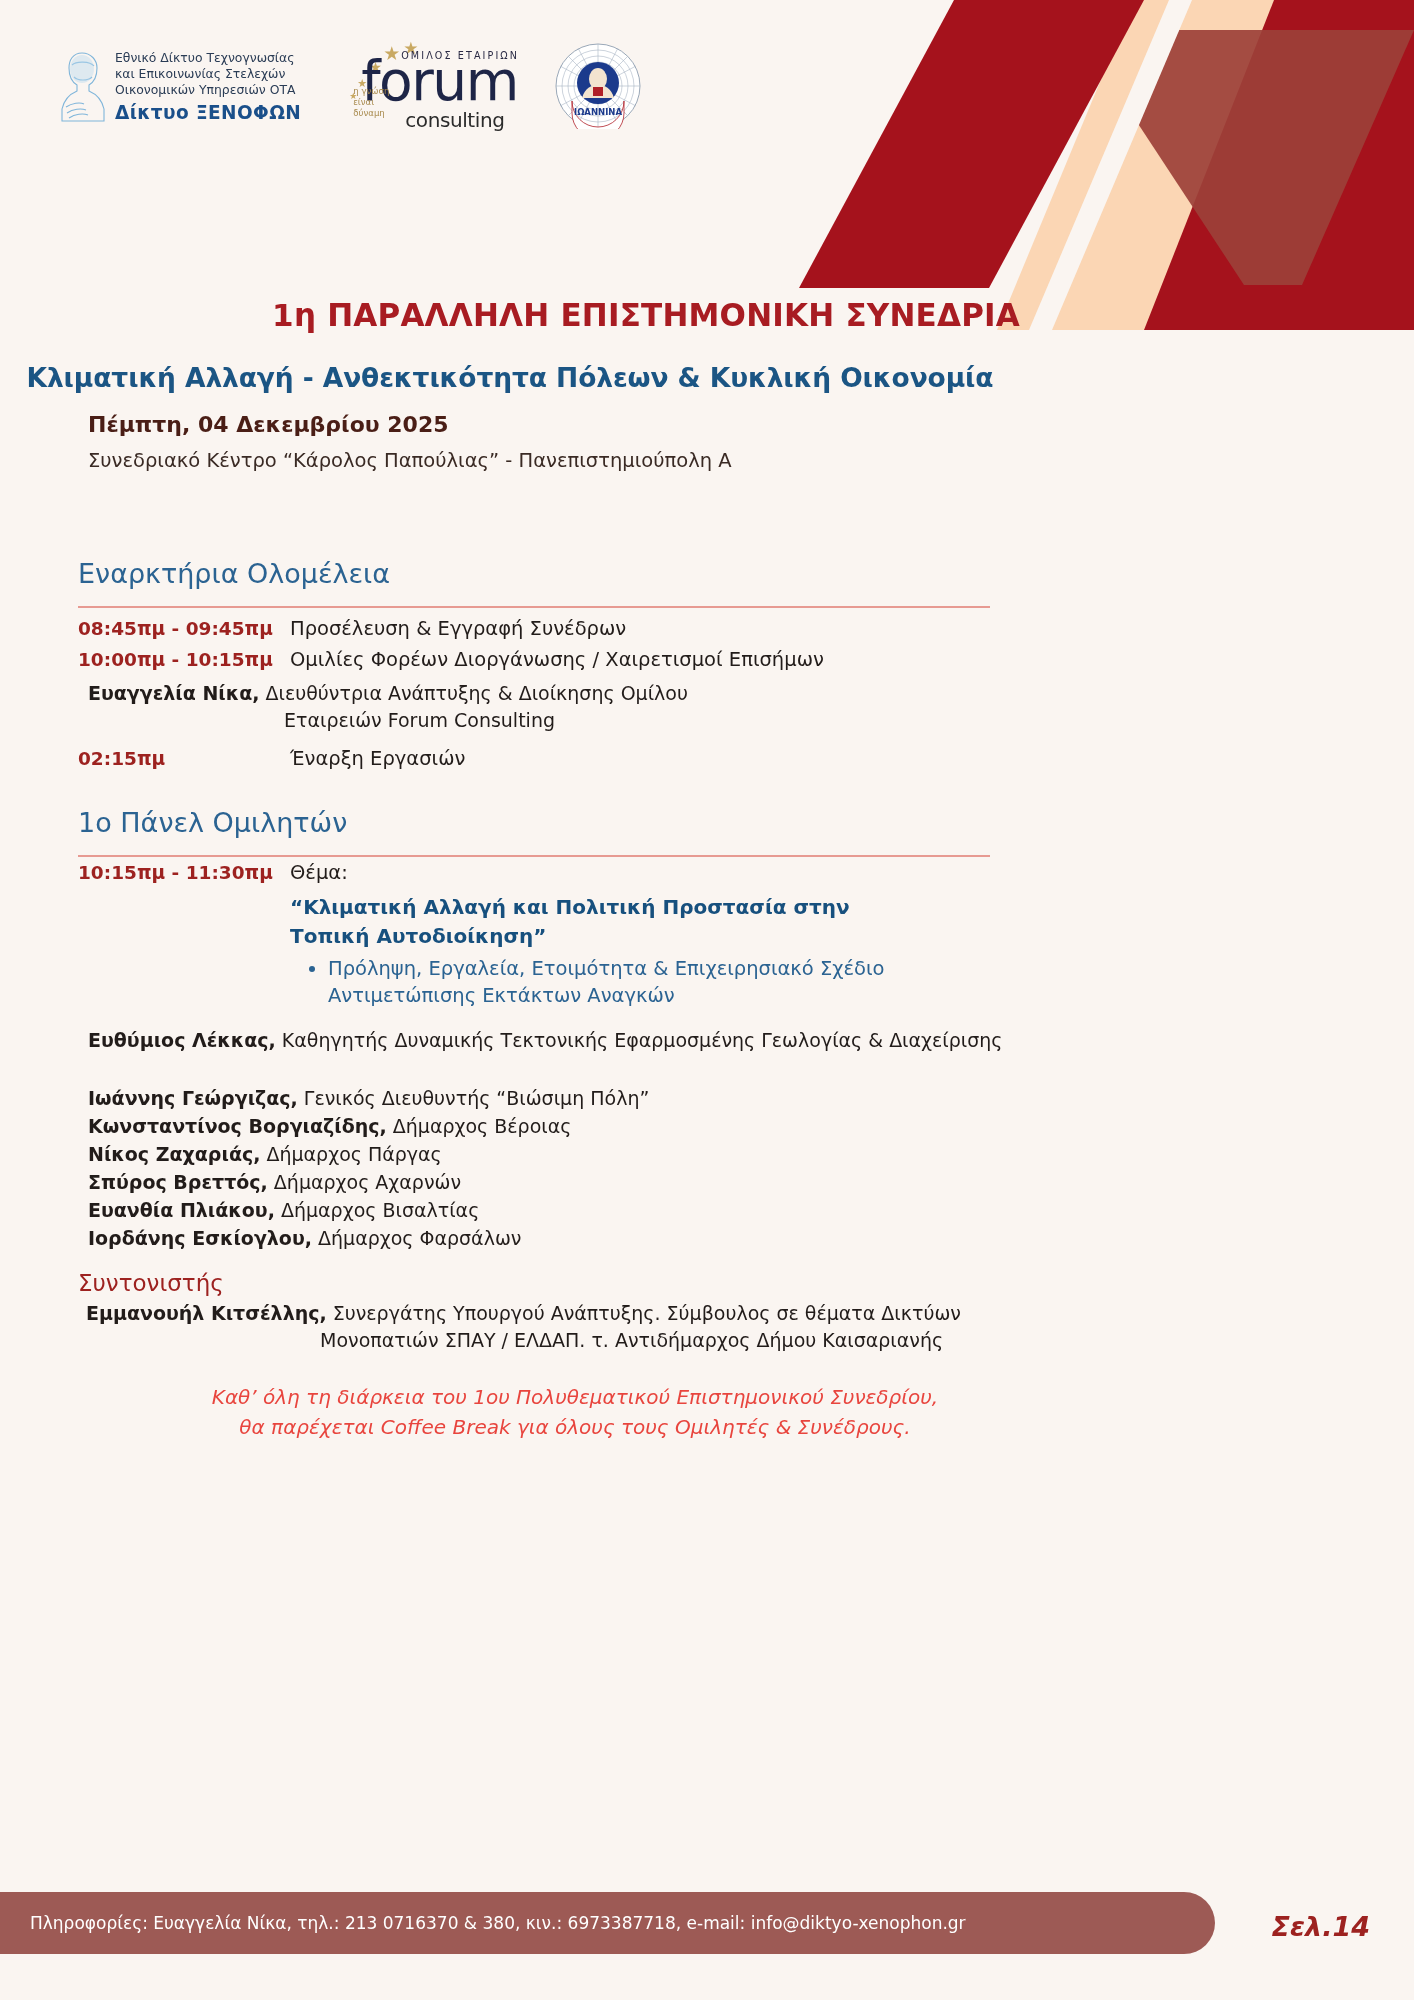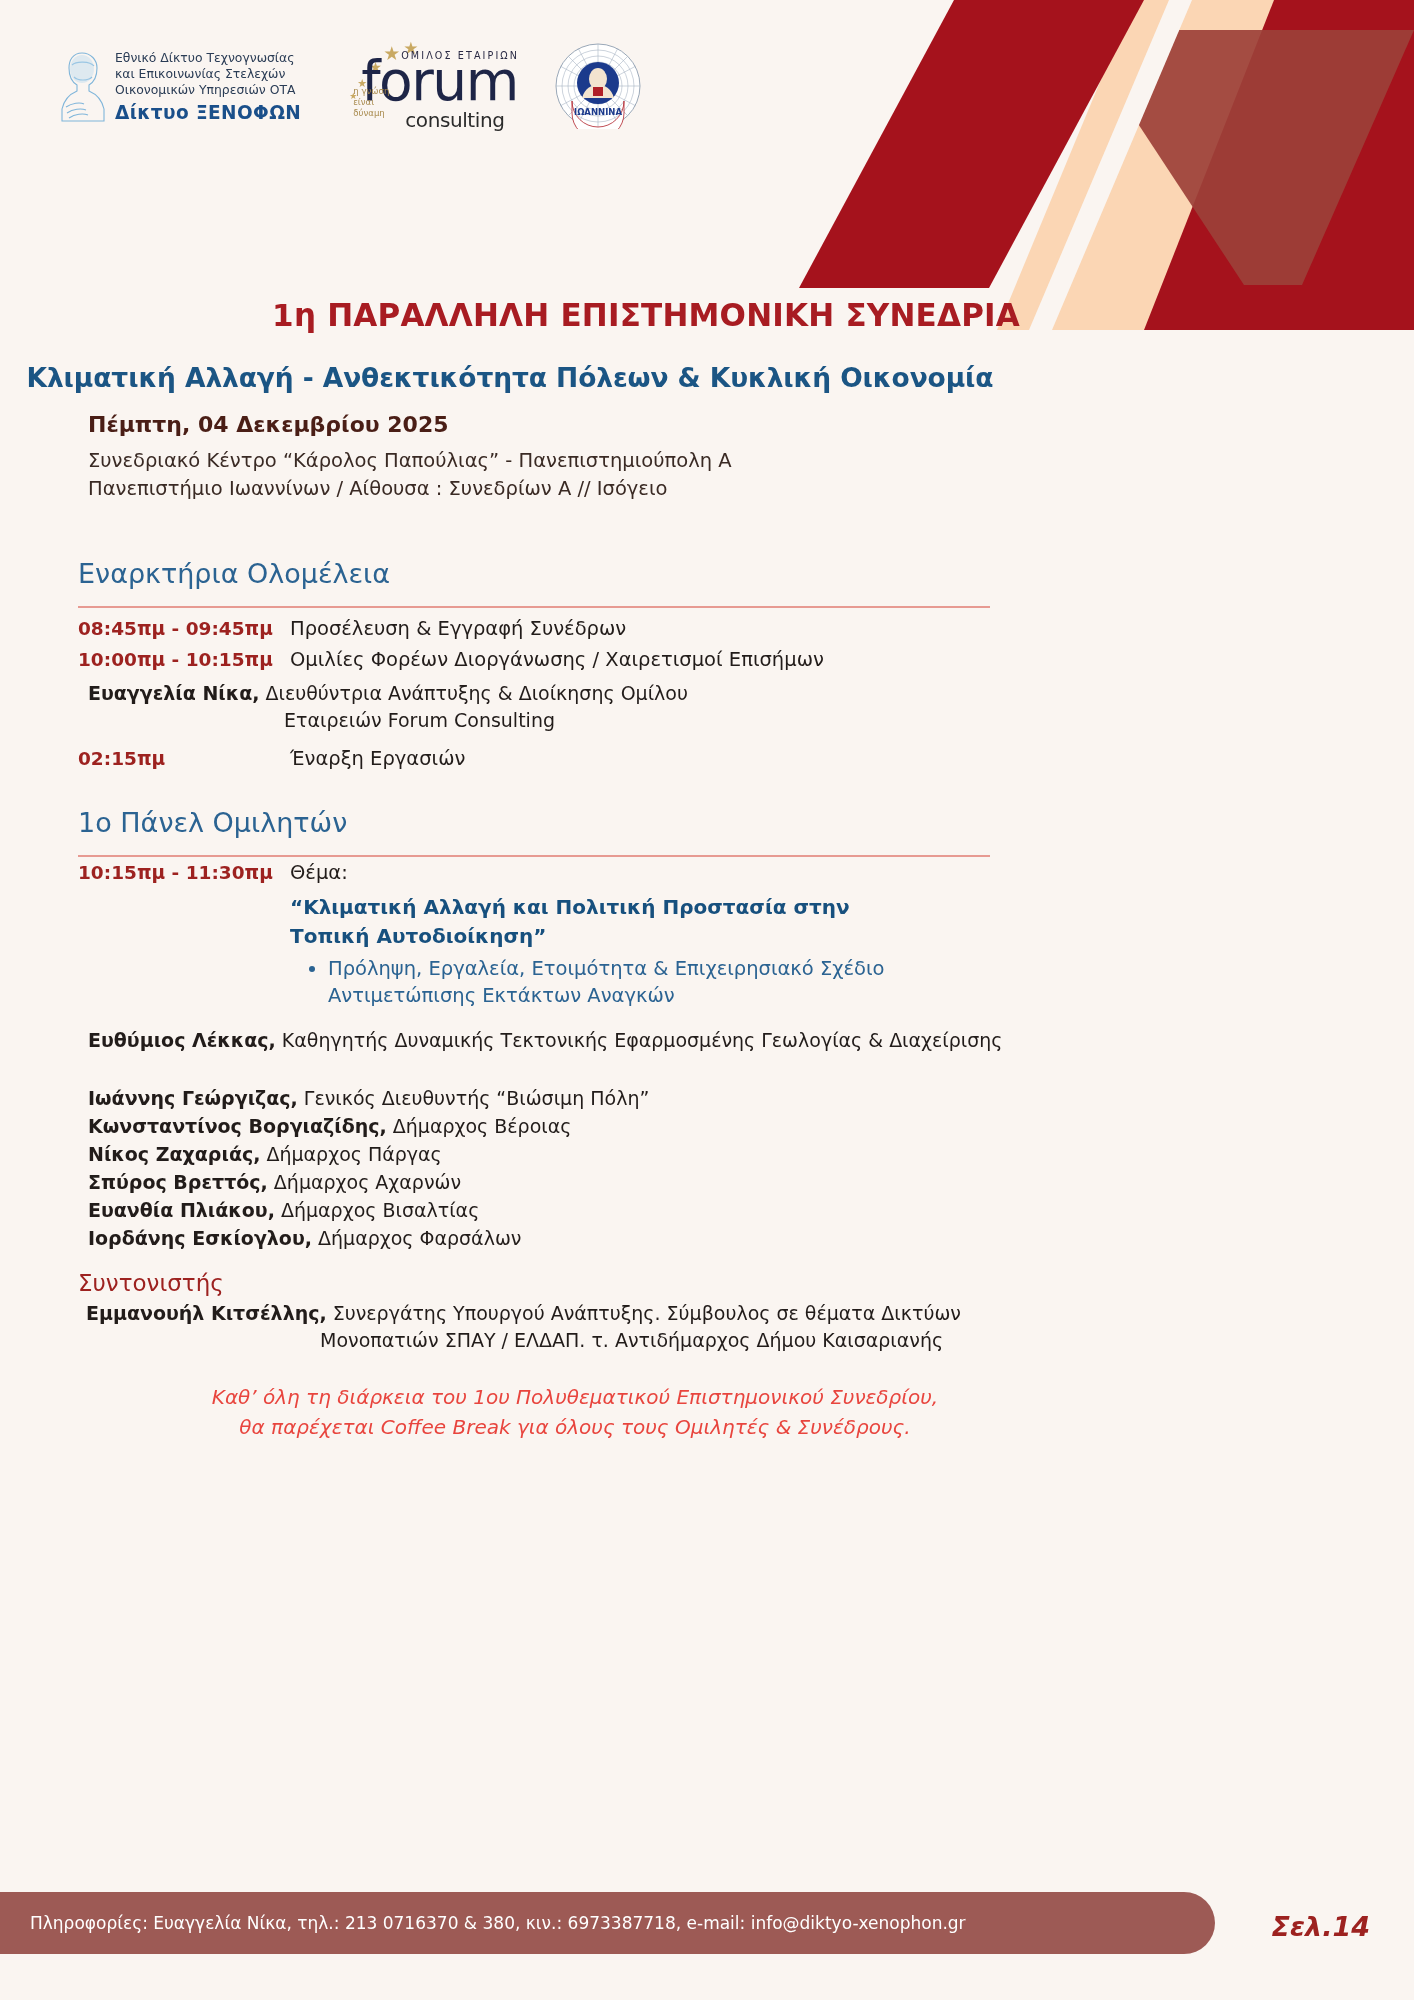--- a/index.html
+++ b/index.html
@@ -349,21 +349,20 @@
     <path d="M17 58 A26 26 0 0 0 69 58 L69 70 A26 26 0 0 1 17 70 Z" fill="#ffffff" stroke="#b02028" stroke-width="0.8"></path>
     <text x="43" y="72" font-size="8.5" font-family="DejaVu Sans, sans-serif" font-weight="bold" fill="#1b3a8c" text-anchor="middle">ΙΩΑΝΝΙΝΑ</text>
   </svg>
 </div>
 
 <div class="main-title">1η ΠΑΡΑΛΛΗΛΗ ΕΠΙΣΤΗΜΟΝΙΚΗ ΣΥΝΕΔΡΙΑ</div>
 <div class="sub-title">Κλιματική Αλλαγή - Ανθεκτικότητα Πόλεων &amp; Κυκλική Οικονομία</div>
 <div class="date-line">Πέμπτη, 04 Δεκεμβρίου 2025</div>
 <div class="venue">
   <div>Συνεδριακό Κέντρο “Κάρολος Παπούλιας” - Πανεπιστημιούπολη Α</div>
-  <div>Πανεπιστήμιο Ιωαννίνων /  Αίθουσα : Συνεδρίων Α // Ισόγειο</div>
 </div>
 
 <div class="section-head" style="top:558px;">Εναρκτήρια Ολομέλεια</div>
 <div class="rule" style="top:606px;"></div>
 
 <div class="row" style="top:617px;left:78px;">
   <span class="time" style="width:212px;">08:45πμ - 09:45πμ</span>
   <span class="desc">Προσέλευση &amp; Εγγραφή Συνέδρων</span>
 </div>
 

